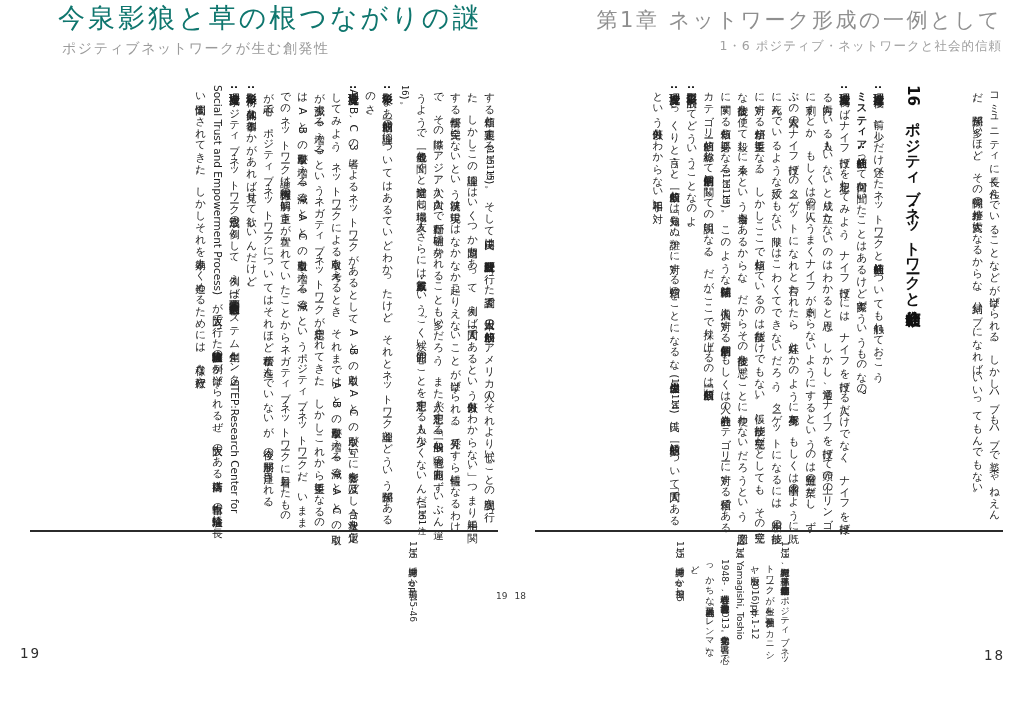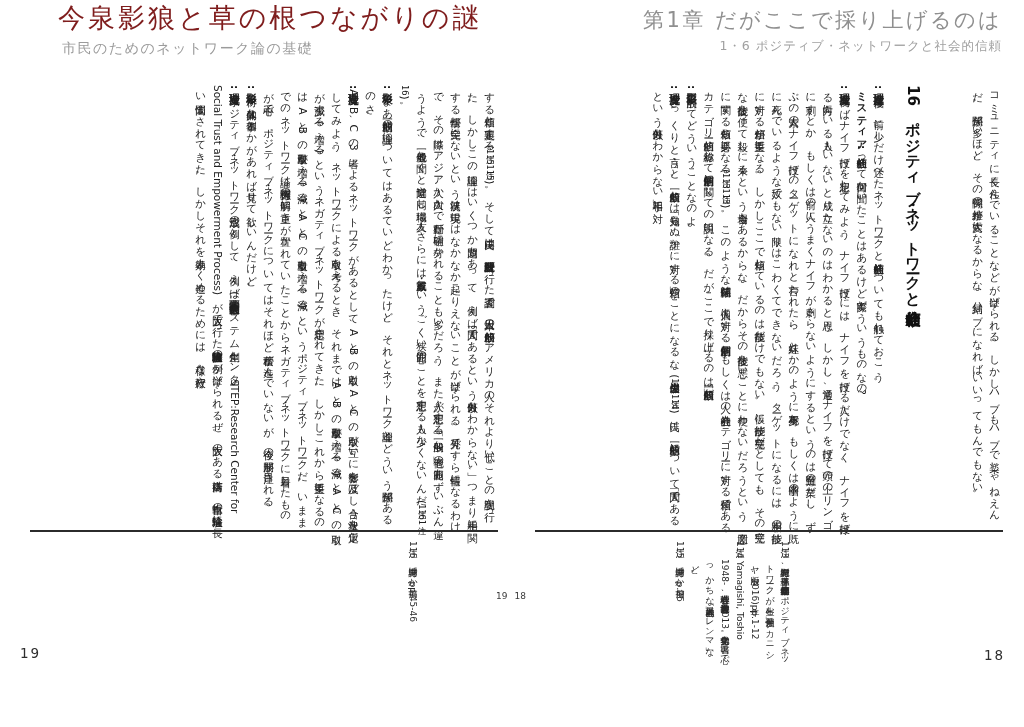--- a/index.html
+++ b/index.html
@@ -3,21 +3,21 @@
 <meta charset="utf-8">
 <style>
   html,body { margin:0; padding:0; background:#e8e8e8; }
   .spread {
     position:relative; width:1024px; height:727px; background:#ffffff;
     font-family:"DejaVu Sans", sans-serif; color:#1f1f1f; overflow:hidden;
   }
   
   .l-title {
     position:absolute; left:58px; top:2px; font-size:27px; line-height:1.2;
-    color:#7f1d1d; letter-spacing:3px; white-space:nowrap; font-weight:400;
+    color:#0f766e; letter-spacing:3px; white-space:nowrap; font-weight:400;
   }
   .l-subtitle {
     position:absolute; left:62px; top:40px; font-size:14px;
     color:#9b9b9b; letter-spacing:1.5px; white-space:nowrap;
   }
   .r-header {
     position:absolute; right:22px; top:8px; font-size:21px; line-height:1.2;
     color:#8f8f8f; letter-spacing:2.5px; white-space:nowrap; text-align:right;
   }
   .r-subheader {
@@ -63,41 +63,41 @@
   }
   .gutter-nums span { margin-right:7px; }
 </style>
 </head>
 <body>
 
 <div class="spread">
 
   <div>
     <div class="l-title">今泉影狼と草の根つながりの謎</div>
-    <div class="l-subtitle">市民のためのネットワーク論の基礎</div>
+    <div class="l-subtitle">ポジティブネットワークが生む創発性</div>
 
     <div class="vbody vbody-left" id="body-left">
         <p>する信頼と定義する(<span class="ref">注1・15</span><span class="ref">注1・15</span>)。そして山岸氏は、統計数理研究所が行った調査で、日本人の一般的信頼がアメリカ人のそれより低いことの説明を行った。しかしこの理論にはいくつか問題もあって、例えば「人間であるという以外何もわからない」、つまり相手に関する情報が完全にないという状況は現実にはなかなか起こりえないことが挙げられる。外見ですら情報になるわけで、その際はアジア人か白人かで行動が明確に分かれることも多いだろう。また人々が想定する「(一般的な)他者」の範囲もずいぶん違うようで、他者一般と聞くと近隣や同じ職場、友人、さらには親戚・家族というごく狭い範囲のことを想定する人も少なくないんだ(<span class="ref">注1・16</span><span class="ref">注1・16</span>)。</p>
         <p><span class="speaker">影狼:</span>まあ一般的信頼の理論についてはあるていどわかったけど、それとネットワーク理論とどういう関係があるのさ。</p>
         <p><span class="speaker">魔理沙:</span>A、B、Cの3者によるネットワークがあるとして、AとBの取引と、AとCの取引が互いに影響を及ぼし合う状況を仮定してみよう。ネットワークによる取引を考えるとき、それまではAとBの取引量が増える(減る)とAとCの取引が減少する(増える)というネガティブ・ネットワークが想定されてきた。しかしこれから重要になるのは、AとBの取引量が増える(減る)とAとCの取引量も増える(減る)というポジティブ・ネットワークだ。いままでのネットワーク論は権力関係の解明に重きが置かれていたことからネガティブ・ネットワークに着目したものが中心で、ポジティブ・ネットワークについてはそれほど蓄積が進んでいないが、今後の展開が注目される。</p>
         <p><span class="speaker">影狼:</span>何か具体的な事例とかがあれば見せて欲しいんだけど。</p>
         <p><span class="speaker">魔理沙:</span>ポジティブ・ネットワーク形成の一例として、例えば関西大学(関西大学社会的信頼システム創生センターSTEP:Research Center for Social Trust and Empowerment Process)が大阪で行った違法駐輪排除実験の例が挙げられるぜ。大阪のある商店街は、自転車の違法駐輪に長い間悩まされてきた。しかしそれを効率よく進めるためには、様々な行政や</p>
       </div>
 
     <div class="rule rule-left"></div>
 
     <div class="vnotes vnotes-left" id="notes-left">
         <p class="note">注1・16 与謝野ほか前掲pp.45-46</p>
       </div>
 
     <div class="folio folio-left">19</div>
   </div>
 
   <div>
-    <div class="r-header">第1章 だがここで採り上げるのは</div>
+    <div class="r-header">第1章 ネットワーク形成の一例として</div>
     <div class="r-subheader">1・6 ポジティブ・ネットワークと社会的信頼</div>
 
     <div class="vbody vbody-right" id="body-right">
         <p>コミュニティに長く住んでいることなどが挙げられる。しかしハブもハブで楽じゃねえんだ。関係が多いほど、その関係の維持が大変になるからな。結局ハブになればいいってもんでもない。</p>
         <p class="sec-heading">1・6 ポジティブ・ネットワークと社会的信頼</p>
         <p><span class="speaker">魔理沙:</span>最後に、前に少しだけ述べたネットワークと社会的信頼についても触れておこう。</p>
         <p><span class="speaker">ミスティア:</span>社会的信頼って何回か聞いたことはあるけど実際どういうものなの?</p>
         <p><span class="speaker">魔理沙:</span>例えばナイフ投げを想定してみよう。ナイフ投げには、ナイフを投げる人だけでなく、ナイフを投げる方向にいる人もいないと成り立たないのはわかると思う。しかし、通常、ナイフを投げて頭の上のリンゴに刺すとか、もしくは前の人にうまくナイフが刺さらないようにするというのは至難の業だし、ずぶの素人のナイフ投げのターゲットになれと言われたら、妹紅とかのように不死身か、もしくは幽々子のように既に死んでいるような奴でもない限りはこわくてできないだろう。ターゲットになるには、相手の技能に対する信頼が重要になる。しかしここで信頼しているのは技能だけでもない。仮に技能が完璧だとしても、その完璧な技能を使って殺しに来るという場合もあるからな。だからその技能を悪いことに使わないだろうという、意図に関する信頼も必要になる(<span class="ref">注1・13</span><span class="ref">注1・13</span>)。このような信頼関係は、個々人に対する個別的信頼、もしくは人の社会的カテゴリーに対する信頼であるカテゴリー的信頼、総称して個別的信頼に関しての説明になる。だがここで採り上げるのは「一般的信頼」だ。</p>
         <p><span class="speaker">影狼:</span>「一般的」ってどういうことなのよ。</p>
         <p><span class="speaker">魔理沙:</span>ざっくりと言うと、一般的信頼とは「見知らぬ誰かに対する信頼」のことになるな。山岸俊男(<span class="ref">注1・14</span><span class="ref">注1・14</span>)氏は、一般的信頼について「人間であるという以外何もわからない相手」に対</p>

